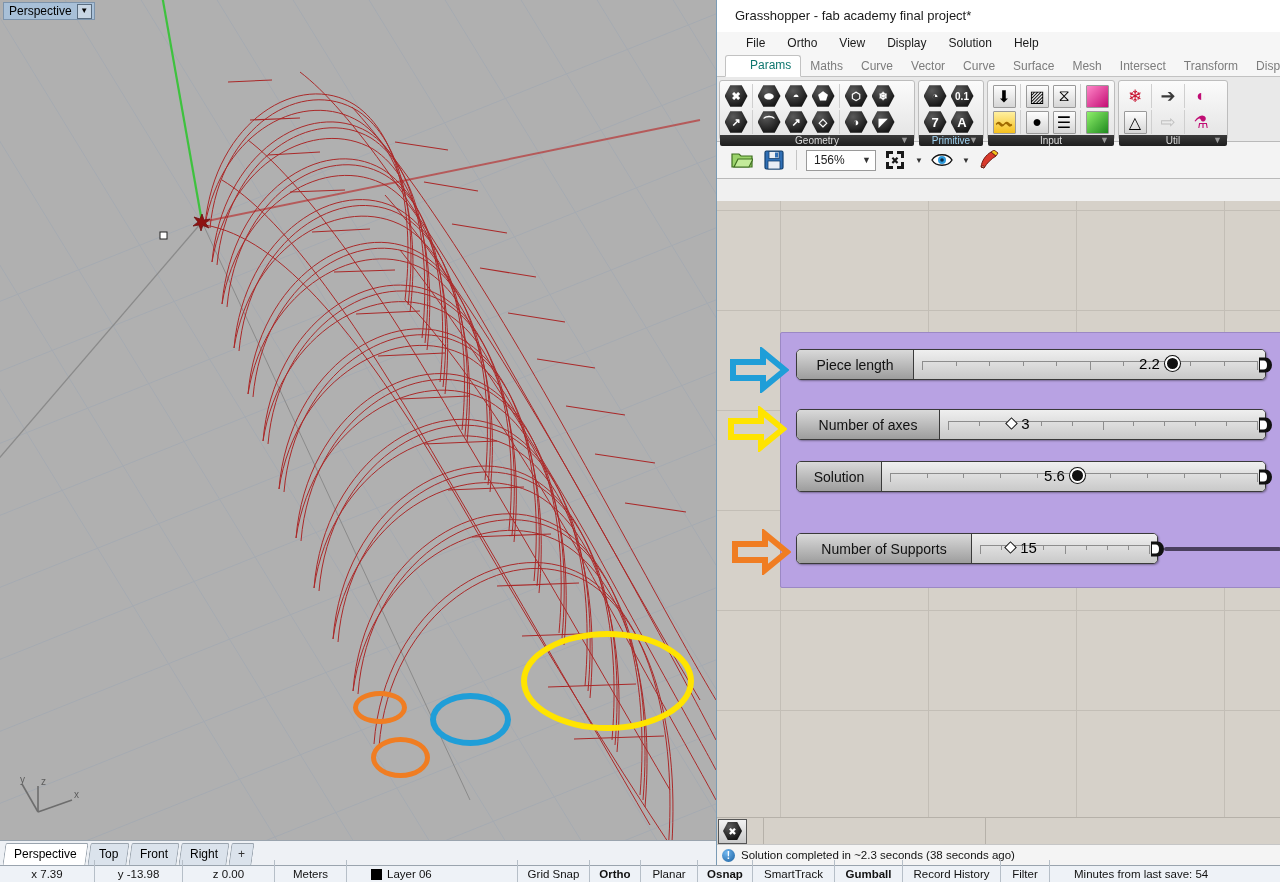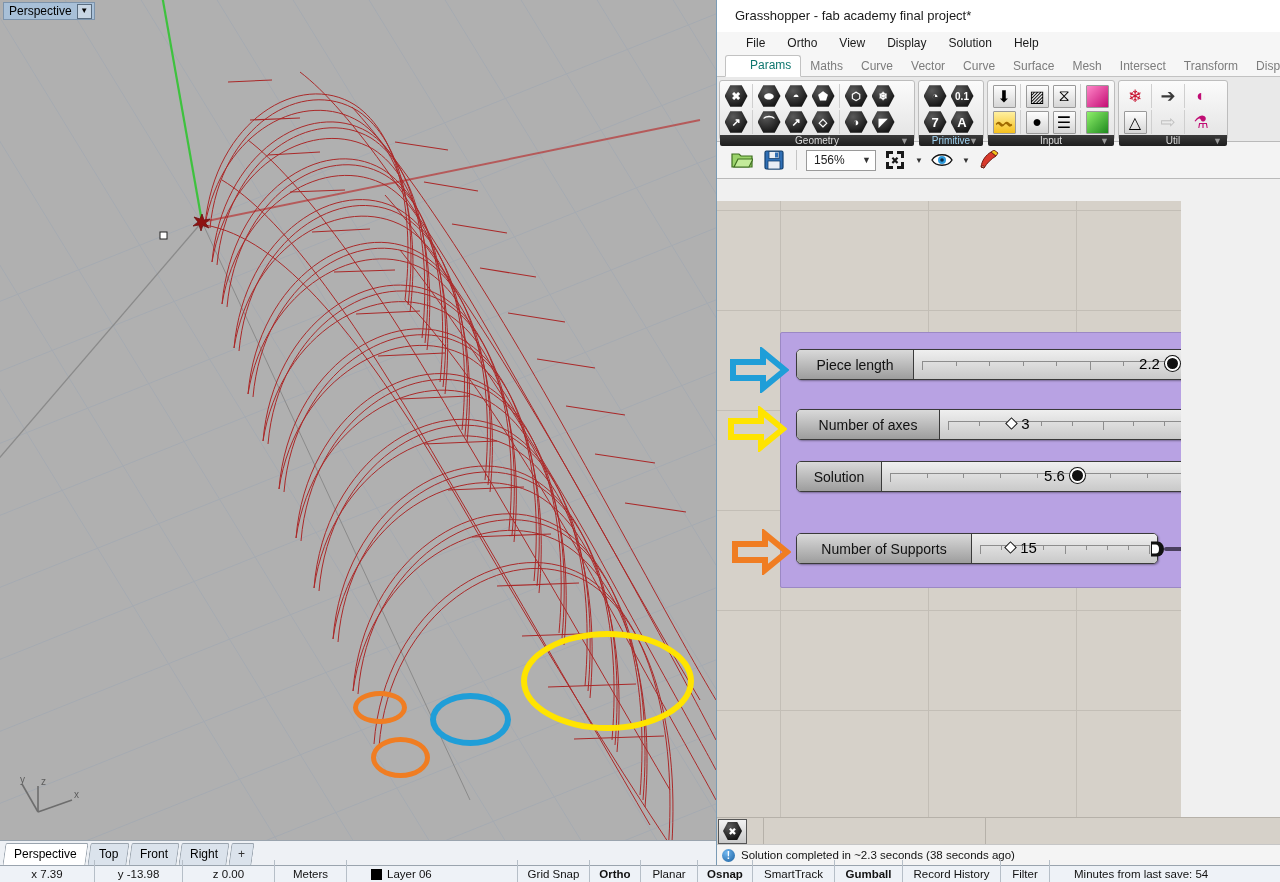--- a/index.html
+++ b/index.html
@@ -115,21 +115,21 @@
     background: linear-gradient(#fbfbfb,#e4e4e4);
     border: 1px solid #bdbdbd; border-radius: 3px;
     display: flex; flex-direction: column; height: 60px;
   }
   .rib-rows { display: flex; flex-direction: column; padding: 2px 3px 0 3px; flex: 1; }
   .rib-row { display: flex; gap: 1px; }
   .rib-sep { width: 1px; background: #cfcfcf; margin: 1px 2px; }
   .rib-footer {
     background: linear-gradient(#3a3a3a,#1e1e1e);
     color: #dcdcdc; font-size: 10px; height: 14px;
-    display: flex; align-items: flex-end; justify-content: center;
+    display: flex; align-items: flex-start; justify-content: center;
     position: relative; border-radius: 0 0 2px 2px;
   }
   .rib-footer .plus { position: absolute; right: 5px; color:#9a9a9a; font-size: 9px;}
   .rib-footer.blue { color: #9fd2f0; }
   .hexbtn {
     width: 26px; height: 26px; display: flex; align-items: center; justify-content: center;
   }
   .hex {
     width: 23px; height: 23px;
     background: radial-gradient(circle at 35% 25%, #5a5a5a, #171717 70%);
@@ -156,21 +156,21 @@
   #zoom-select {
     width: 70px; height: 21px; border: 1px solid #9a9a9a; background: #fff;
     display: flex; align-items: center; justify-content: space-between;
     padding: 0 4px 0 7px; font-size: 12px; color: #222;
   }
   .tb-sep { width: 1px; height: 20px; background: #c4c4c4; margin: 0 3px; }
   .tb-caret { font-size: 8px; color: #333; margin-left: 1px; }
 
   
   #gh-canvas {
-    position: absolute; left: 0; top: 201px; width: 464px; height: 616px;
+    position: absolute; left: 0; top: 201px; width: 564px; height: 616px;
     background: #d6d1c9; overflow: hidden;
   }
   #gh-canvas .vline { position: absolute; top: 0; width: 1px; height: 100%; background: #c3beb6; }
   #gh-canvas .hline { position: absolute; left: 0; height: 1px; width: 100%; background: #c3beb6; }
 
   #gh-group {
     position: absolute; left: 63px; top: 131px; width: 520px; height: 256px;
     background: #b8a2e3; border: 1px solid #9b88c4; border-radius: 2px;
   }
   .gh-wire { position:absolute; height: 4px; background: #4a3f5e; border-radius: 2px; }

